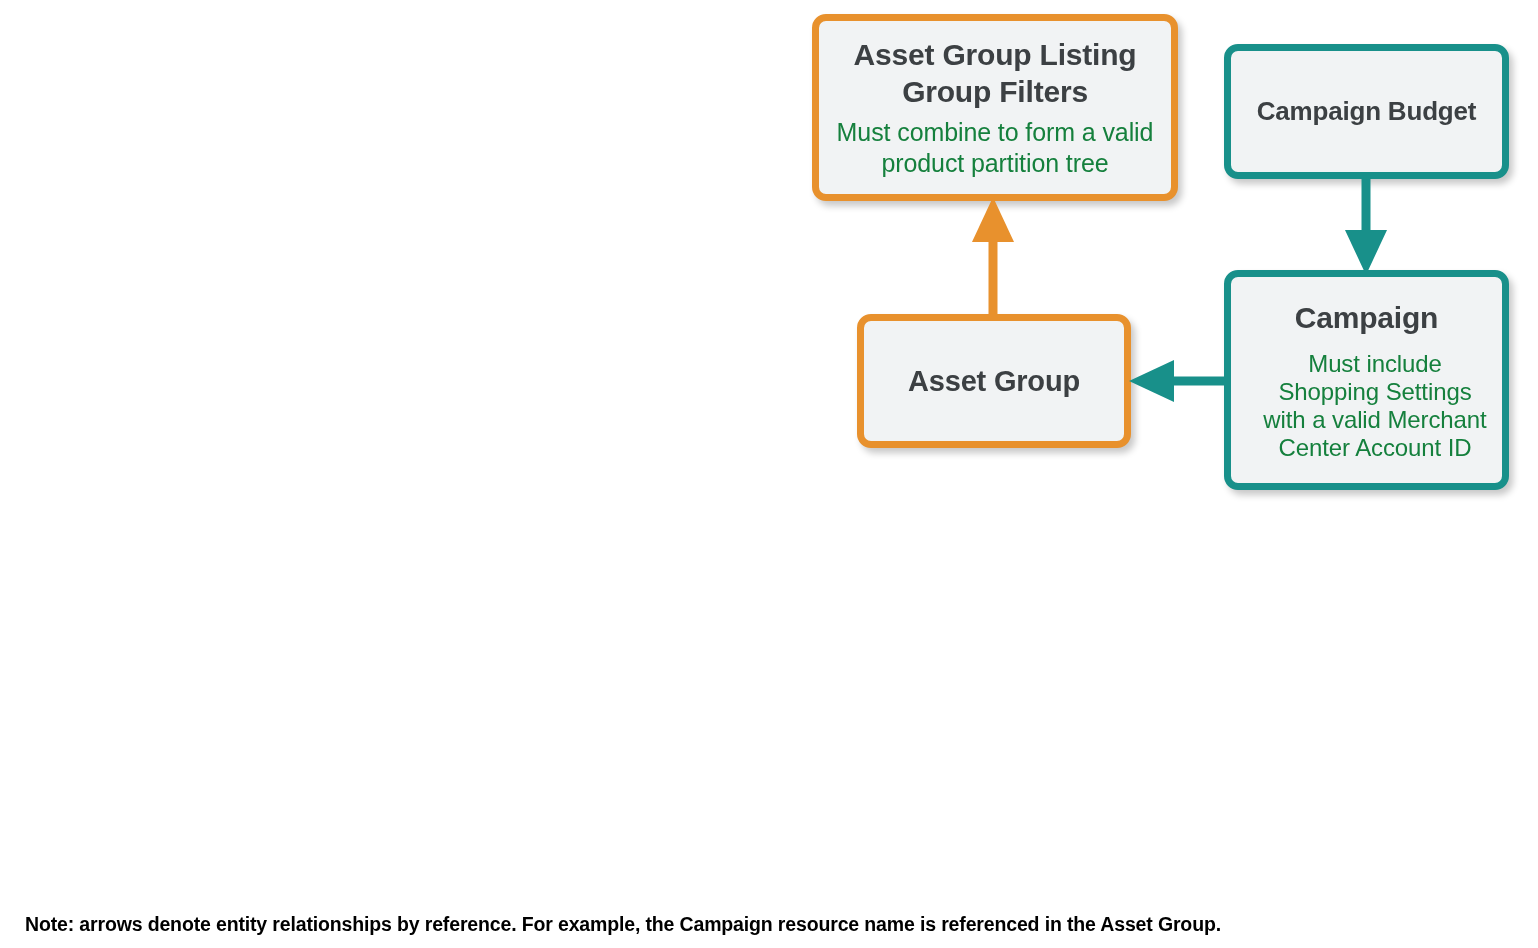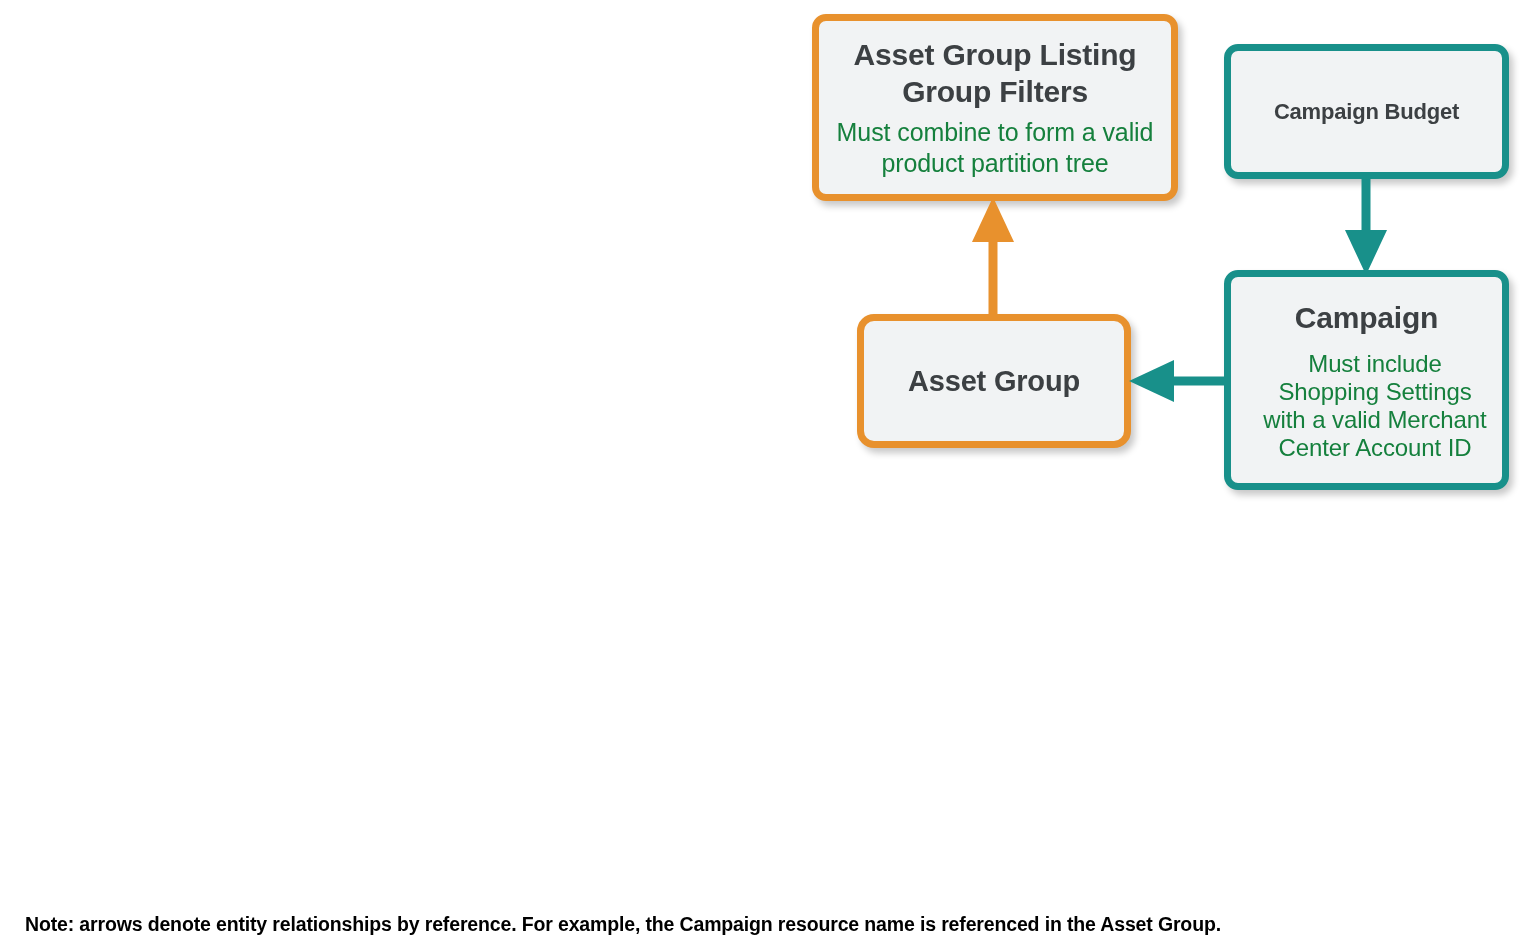--- a/index.html
+++ b/index.html
@@ -56,30 +56,29 @@
   #node-aglgf .subtitle { font-size: 25px; line-height: 31px; margin-top: 7px; }
 
   
   #node-budget {
     left: 1224px;
     top: 44px;
     width: 285px;
     height: 135px;
     border-color: #18908a;
   }
-  #node-budget .title { font-size: 22px; line-height: 37px; }
+  #node-budget .title { font-size: 26px; line-height: 37px; }
 
   
   #node-assetgroup {
     left: 857px;
     top: 314px;
     width: 274px;
     height: 134px;
     border-color: #e8912d;
-    border-radius: 17px;
   }
   #node-assetgroup .title { font-size: 29px; line-height: 36px; }
 
   
   #node-campaign {
     left: 1224px;
     top: 270px;
     width: 285px;
     height: 220px;
     border-color: #18908a;

